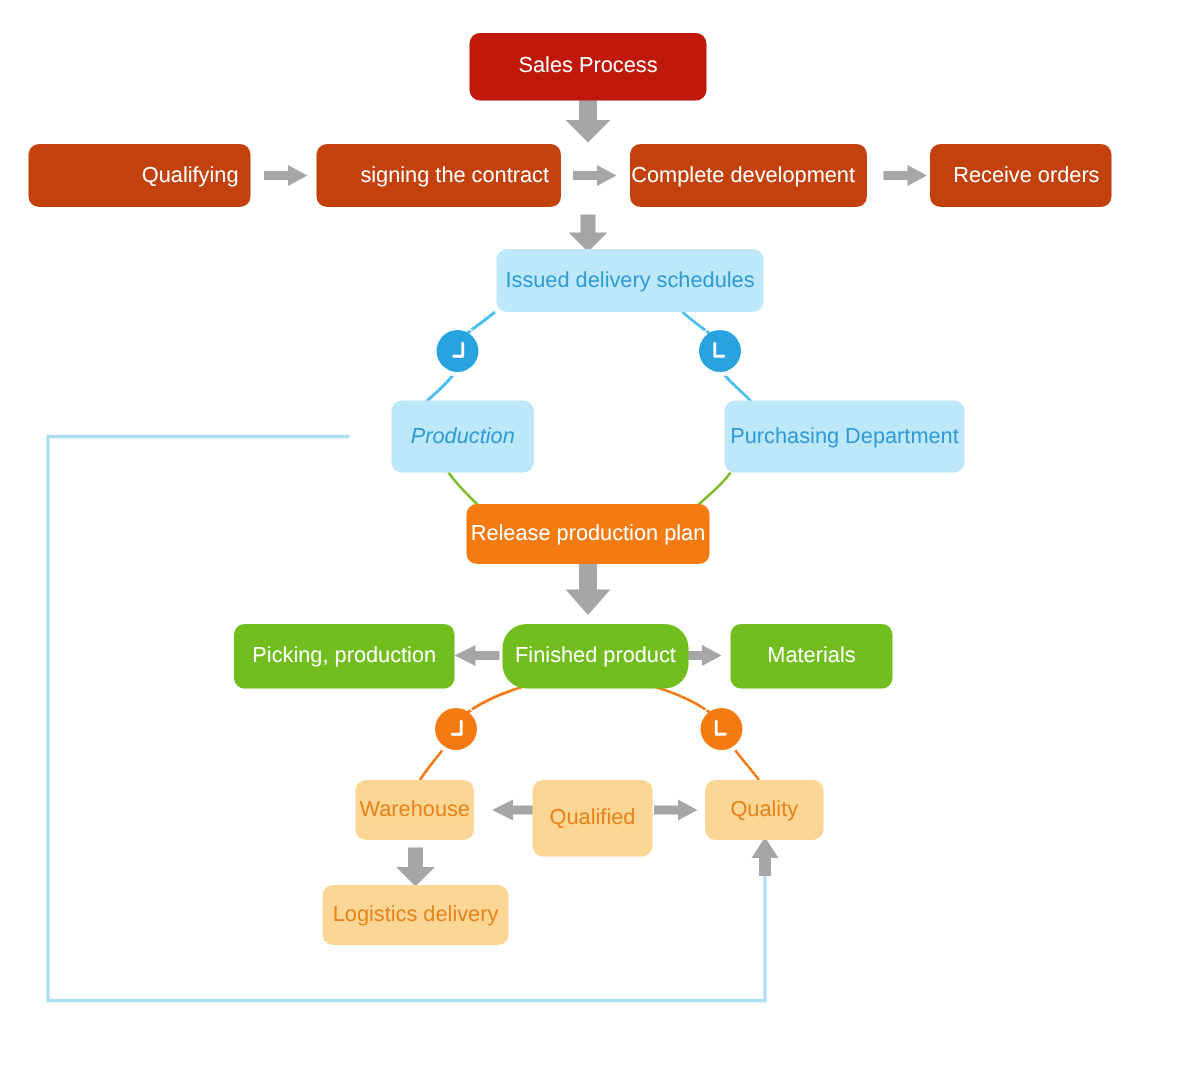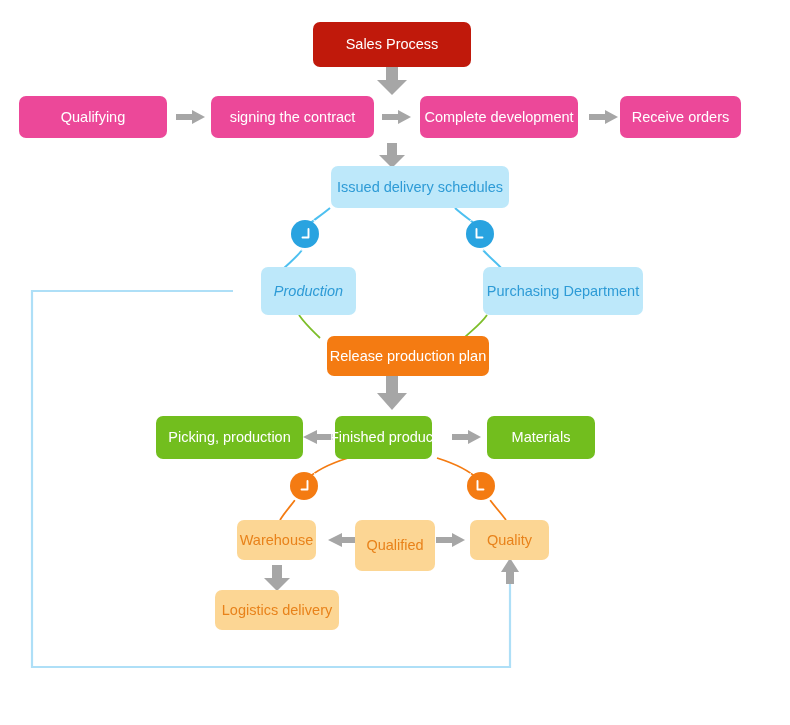--- a/index.html
+++ b/index.html
@@ -34,23 +34,23 @@
     align-items: center;
     justify-content: center;
     text-align: center;
     border-radius: 7px;
     font-size: 14.5px;
     line-height: 1.15;
     padding: 0 8px;
     white-space: nowrap;
   }
   .n-red      { background: #C0190B; color: #ffffff; }
-  .n-blue     { background: #ec4899; color: #ffffff; }
+  .n-blue     { background: #c2410c; color: #ffffff; justify-content: flex-end; }
   .n-lightblue{ background: #BDE8FA; color: #2E9BD6; margin-left: 28px; }
-  .n-orange   { background: #F47B12; color: #ffffff; margin-left: 16px; }
+  .n-orange   { background: #F47B12; color: #ffffff; }
   .n-green    { background: #72BE1E; color: #ffffff; }
   .n-peach    { background: #FCD694; color: #E8821A; }
 
   .badge {
     position: absolute;
     width: 28px;
     height: 28px;
     border-radius: 50%;
     box-sizing: border-box;
     display: flex;
@@ -194,21 +194,21 @@
   </div>
 
   <div class="node n-orange" style="left:311px; top:336px; width:162px; height:40px;">
     <span>Release production plan</span>
   </div>
 
   <div class="node n-green" style="left:156px; top:416px; width:147px; height:43px;">
     <span>Picking, production</span>
   </div>
 
-  <div class="node n-green" style="left:335px; top:416px; width:97px; height:43px;">
+  <div class="node n-green" style="left:335px; top:416px; width:124px; height:43px;border-radius:16px;">
     <span>Finished product</span>
   </div>
 
   <div class="node n-green" style="left:487px; top:416px; width:108px; height:43px;">
     <span>Materials</span>
   </div>
 
   <div class="node n-peach" style="left:237px; top:520px; width:79px; height:40px;">
     <span>Warehouse</span>
   </div>

